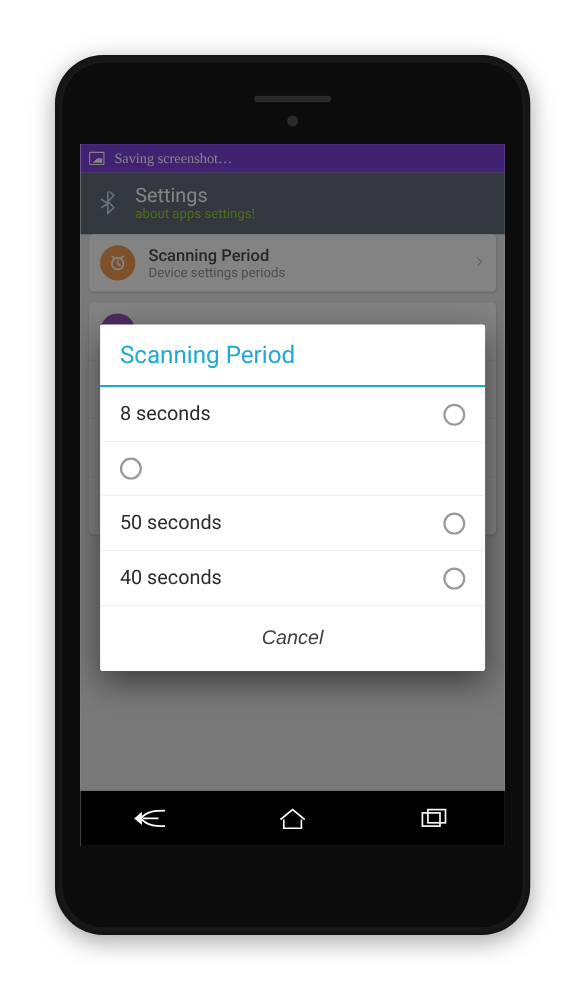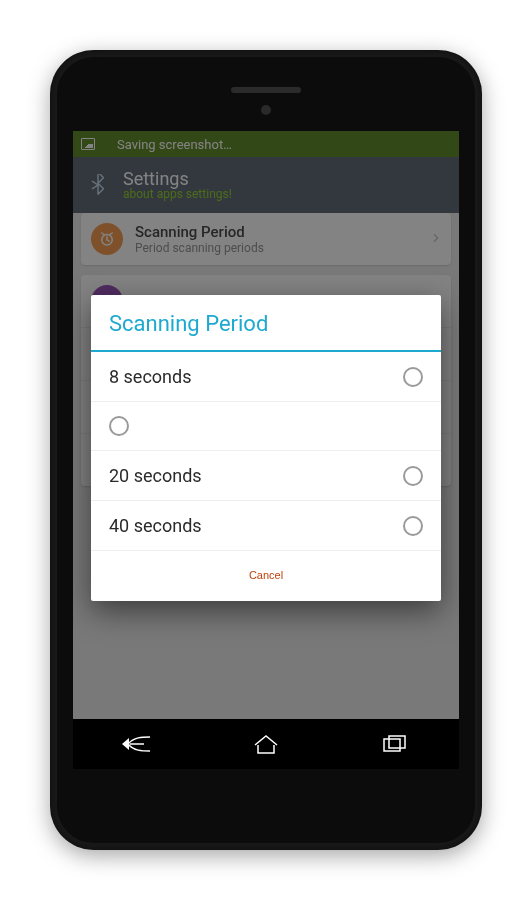--- a/index.html
+++ b/index.html
@@ -56,27 +56,28 @@
     top: 74px;
     left: 16px;
     right: 16px;
     bottom: 74px;
     background: #e9e9e9;
     overflow: hidden;
   }
   
   .status-bar {
     height: 26px;
-    background: #4d7c0f;
+    background: #6d28d9;
     color: #fff;
     display: flex;
     align-items: center;
     padding: 0 8px;
     font-size: 13px;
-    gap: 22px;
+    gap: 9px;
+    font-family: Liberation Serif, serif;
   }
   .status-bar .picture-icon {
     width: 14px;
     height: 12px;
     border: 1.5px solid #fff;
     border-radius: 1px;
     position: relative;
     display: inline-block;
   }
   .status-bar .picture-icon::after {
@@ -158,23 +159,24 @@
   .radio.selected::after {
     content:""; width: 10px; height: 10px; border-radius:50%;
     background:#1eaad0;
   }
   .dialog-actions {
     display:flex; justify-content:center;
     padding: 12px 0 14px;
   }
   .cancel-btn {
     background:none; border:none;
-    font-size: 11px; color:#c2410c;
+    font-size: 18px; color:#404040;
     padding: 6px 20px;
     cursor: pointer;
+    font-style: italic;
   }
   
   .navbar {
     position:absolute; left:0; right:0; bottom:0;
     height: 50px; background:#000;
     display:flex; align-items:center; justify-content:space-around;
   }
   .nav-btn { color:#fff; display:flex; align-items:center; justify-content:center; width:60px; height:40px;}
   .nav-btn svg { stroke:#fff; fill:none; stroke-width:1.5; }
 </style>
@@ -210,21 +212,21 @@
           <div class="list-row">
             <span class="badge" style="background:#f3903d">
               <svg viewBox="0 0 24 24" fill="#fff">
                   <circle cx="12" cy="13" r="7" fill="none" stroke="#fff" stroke-width="2"></circle>
                   <path d="M12 9v4l3 2" stroke="#fff" stroke-width="2" fill="none" stroke-linecap="round"></path>
                   <path d="M5 4l3 2M19 4l-3 2" stroke="#fff" stroke-width="2" stroke-linecap="round"></path>
                 </svg>
             </span>
             <div class="row-texts">
               <div class="row-title">Scanning Period</div>
-              <div class="row-sub">Period scanning periods</div>
+              <div class="row-sub">Device settings periods</div>
             </div>
             <span class="chevron">
               <svg viewBox="0 0 24 24">
                   <path d="M9 6l6 6-6 6" stroke="currentColor" stroke-width="2" fill="none" stroke-linecap="round"></path>
                 </svg>
             </span>
           </div>
         </div>
 
         <div class="card">
@@ -284,21 +286,21 @@
         <div class="dialog-title-rule"></div>
         <div class="options">
           <div class="option">
             <span>8 seconds</span>
             <span class="radio"></span>
           </div>
           <div class="option">
             <span class="radio"></span>
           </div>
           <div class="option">
-            <span>20 seconds</span>
+            <span>50 seconds</span>
             <span class="radio"></span>
           </div>
           <div class="option">
             <span>40 seconds</span>
             <span class="radio"></span>
           </div>
         </div>
         <div class="dialog-actions">
           <button class="cancel-btn">Cancel</button>
         </div>

